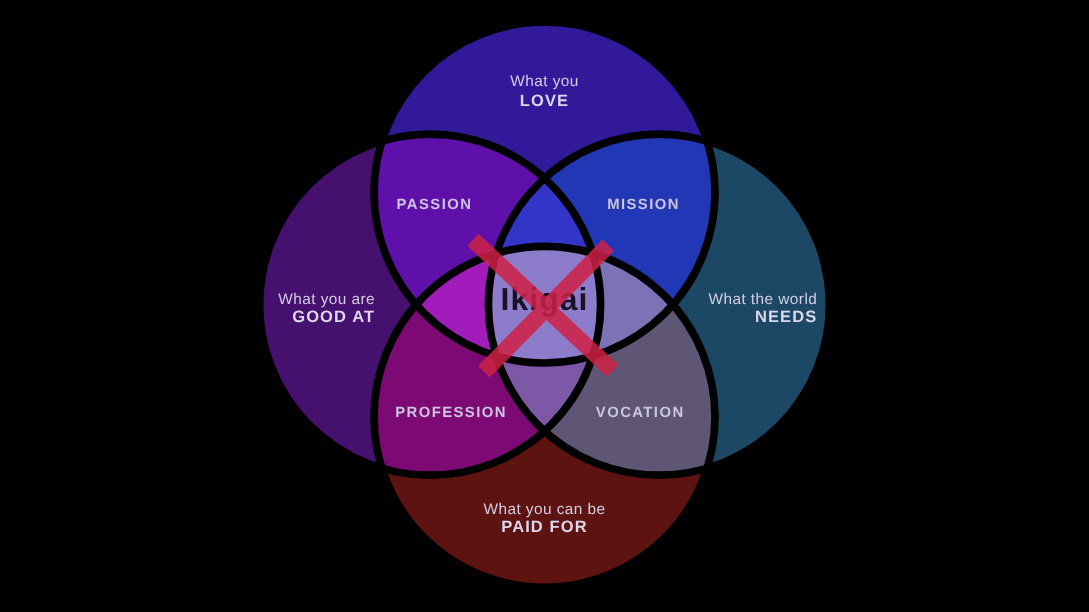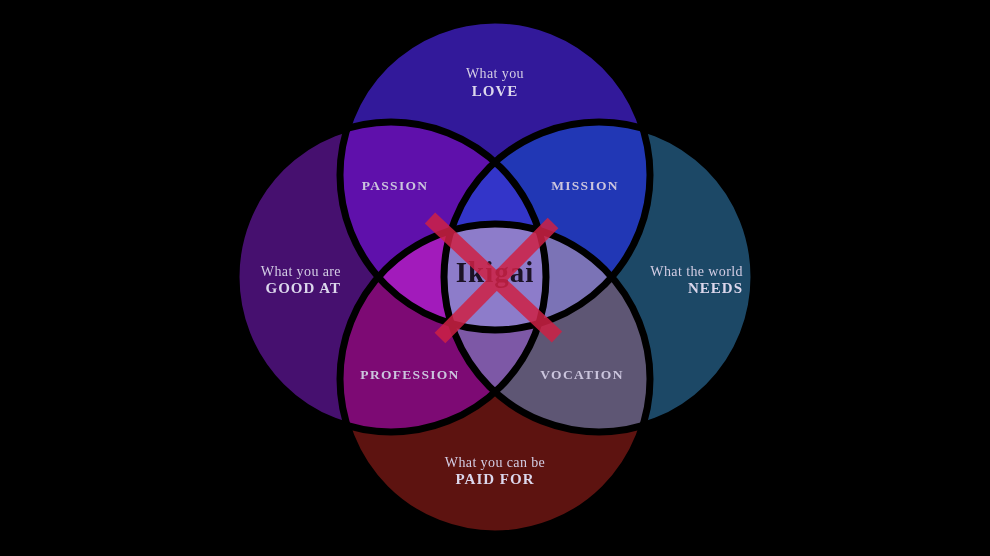--- a/index.html
+++ b/index.html
@@ -6,21 +6,21 @@
     margin: 0;
     padding: 0;
     background: #000000;
   }
   .stage {
     position: relative;
     width: 798px;
     height: 556px;
     background: #000000;
     overflow: hidden;
-    font-family: Liberation Serif, serif;
+    font-family: Liberation Sans, sans-serif;
   }
   svg { display: block; }
 
   .circle-label-line1 {
     font-size: 14px;
     font-weight: 400;
     letter-spacing: 0.4px;
     fill: #d3cde4;
   }
   .circle-label-line2 {

